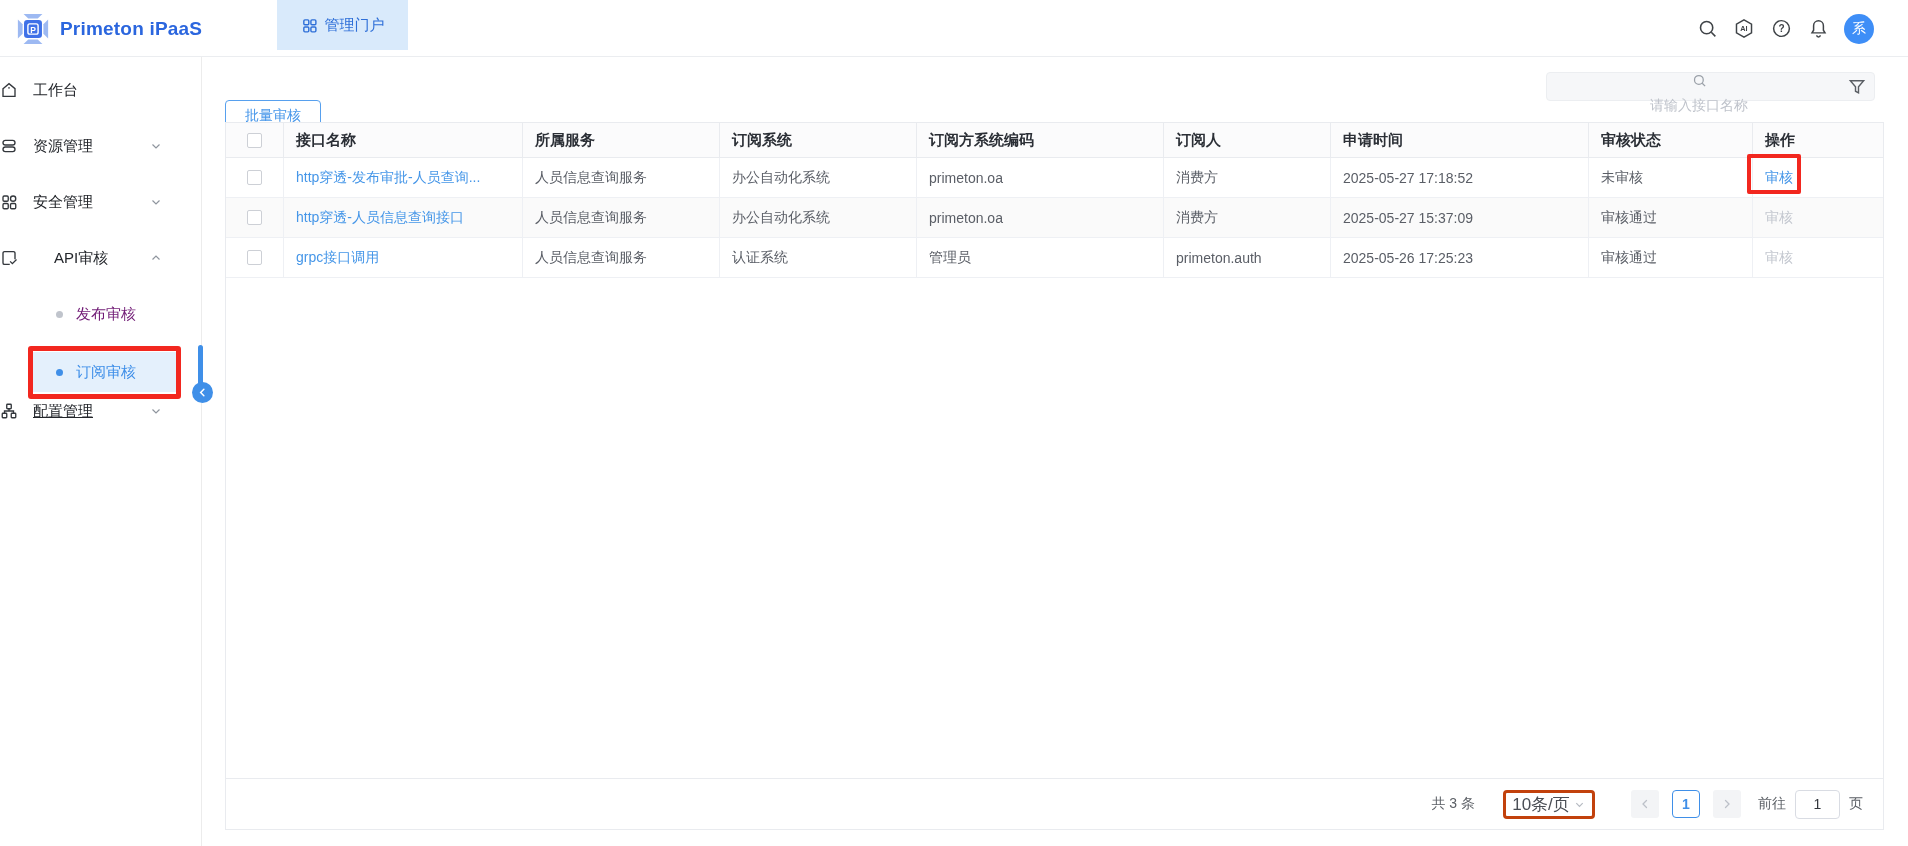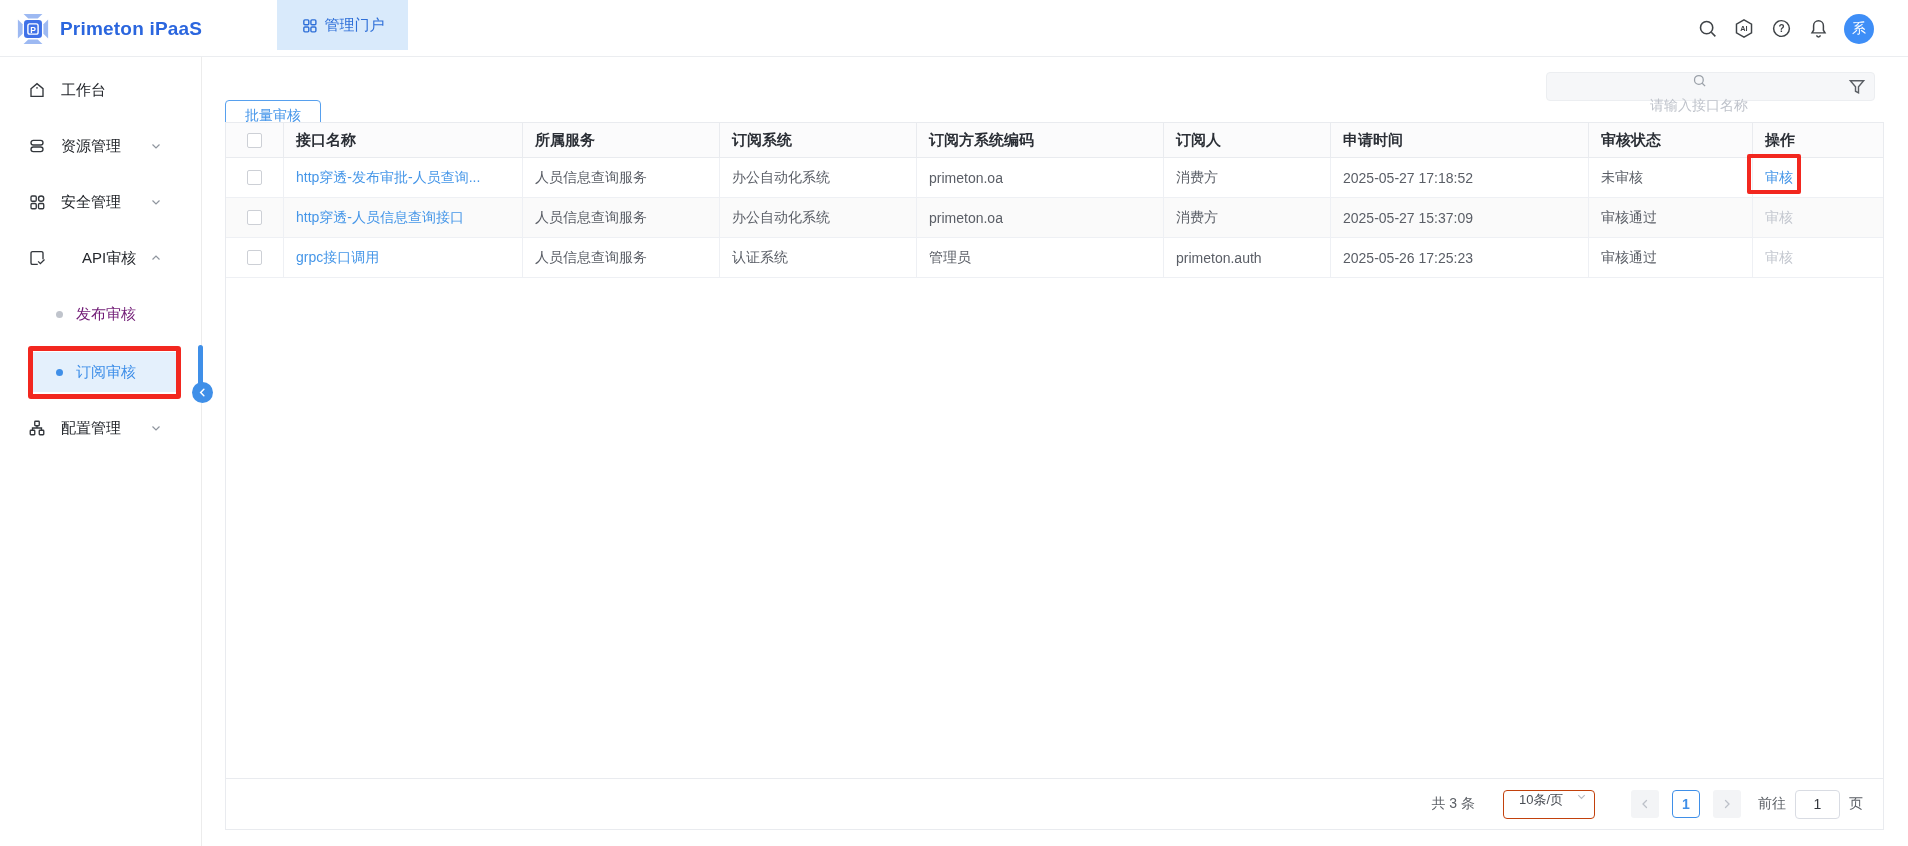--- a/index.html
+++ b/index.html
@@ -17,21 +17,21 @@
     gap:7px; font-size:15px; cursor:pointer; }
   .header-right { position:absolute; right:34px; top:0; height:57px; display:flex; align-items:center; gap:15px; }
   .hicon { width:22px; height:22px; color:#3f4347; display:flex; align-items:center; justify-content:center; cursor:pointer; }
   .avatar { width:30px; height:30px; border-radius:50%; background:#3e8ef7; color:#fff;
     font-size:14px; display:flex; align-items:center; justify-content:center; cursor:pointer; }
 
   
   .sidebar { position:absolute; left:0; top:57px; width:202px; height:789px;
     background:#fff; border-right:1px solid #ececec; z-index:4; }
   .mi { position:absolute; left:0; width:202px; height:40px; display:flex; align-items:center;
-    padding-left:28px; gap:15px; font-size:15px; color:#23262b; cursor:pointer; }
+    gap:15px; font-size:15px; color:#23262b; cursor:pointer; }
   .mi .micon { width:18px; height:18px; color:#33373c; flex:none; display:flex; }
   .mi .chev { position:absolute; right:40px; width:12px; height:12px; color:#8f959e; display:flex; }
   .smi { position:absolute; left:33px; width:144px; height:40px; display:flex; align-items:center;
     padding-left:23px; gap:13px; font-size:15px; color:#701a75; cursor:pointer; }
   .smi .dot { width:7px; height:7px; border-radius:50%; background:#c0c4cc; flex:none; }
   .smi.active { background:#e4f0fc; color:#3c8de8; }
   .smi.active .dot { background:#3f8fe8; }
   .handle-bar { position:absolute; left:198px; top:345px; width:5px; height:45px;
     background:#3f8fe8; border-radius:3px; z-index:6; }
   .handle-circle { position:absolute; left:192px; top:382px; width:21px; height:21px; border-radius:50%;
@@ -66,23 +66,23 @@
   .td-check { justify-content:center; padding-left:0; }
   .checkbox { width:15px; height:15px; border:1px solid #cdd0d6; border-radius:2px; background:#fff; cursor:pointer; }
   a.link { color:#4596e8; text-decoration:none; cursor:pointer; overflow:hidden; text-overflow:clip; white-space:nowrap; }
   a.action { color:#4596e8; text-decoration:none; cursor:pointer; }
   a.action.disabled { color:#c3c7cf; cursor:default; }
 
   
   .pager { position:absolute; left:0; right:0; top:655px; height:51px; border-top:1px solid #e9ebef;
     display:flex; align-items:center; justify-content:flex-end; padding-right:20px; font-size:14px; color:#5c6066; }
   .pg-total { margin-right:28px; }
-  .pg-size { position:relative; width:92px; height:29px; border:1px solid #c2410c; border-radius:4px;
-    display:flex; justify-content:center; padding-right:16px; margin-right:36px;
-    font-size:13px; color:#4a4e55; cursor:pointer; background:#fff; }
+  .pg-size { position:relative; width:92px; height:29px; border:3px solid #c2410c; border-radius:4px;
+    display:flex; align-items:center; justify-content:center; padding-right:16px; margin-right:36px;
+    font-size:17px; color:#4a4e55; cursor:pointer; background:#fff; }
   .pg-size .chev { position:absolute; right:7px; width:11px; height:11px; color:#b6bac2; display:flex; }
   .pg-btn { width:28px; height:28px; border-radius:3px; background:#f3f4f6; color:#bcc0c8;
     display:flex; align-items:center; justify-content:center; cursor:pointer; }
   .pg-cur { width:28px; height:28px; border-radius:4px; border:1px solid #3f8fe8; color:#3f8fe8;
     background:#fff; font-weight:bold; display:flex; align-items:center; justify-content:center;
     margin:0 13px; cursor:pointer; font-size:14px; }
   .pg-next { margin-right:17px; }
   .pg-goto-label { margin-right:9px; }
   .pg-goto { width:45px; height:29px; border:1px solid #d9dce3; border-radius:4px; background:#fff;
     display:flex; align-items:center; justify-content:center; font-size:14px; color:#33363c; margin-right:9px; }
@@ -218,21 +218,21 @@
     <div class="smi" style="top:237px;">
       <span class="dot"></span>
       <span>发布审核</span>
     </div>
 
     <div class="smi active" style="top:295px;">
       <span class="dot"></span>
       <span>订阅审核</span>
     </div>
 
-    <div class="mi" style="top:351px;">
+    <div class="mi" style="top:334px;text-decoration:underline;">
       <span class="micon">
         <svg width="18" height="18" viewBox="0 0 24 24" fill="none" stroke="currentColor" stroke-width="1.8">
           <rect x="9" y="3" width="6" height="6" rx="1"></rect>
           <rect x="3" y="15" width="6" height="6" rx="1"></rect>
           <rect x="15" y="15" width="6" height="6" rx="1"></rect>
           <path d="M12 9 v3 M6 15 v-3 h12 v3"></path>
         </svg>
       </span>
       <span>配置管理</span>
       <span class="chev">

